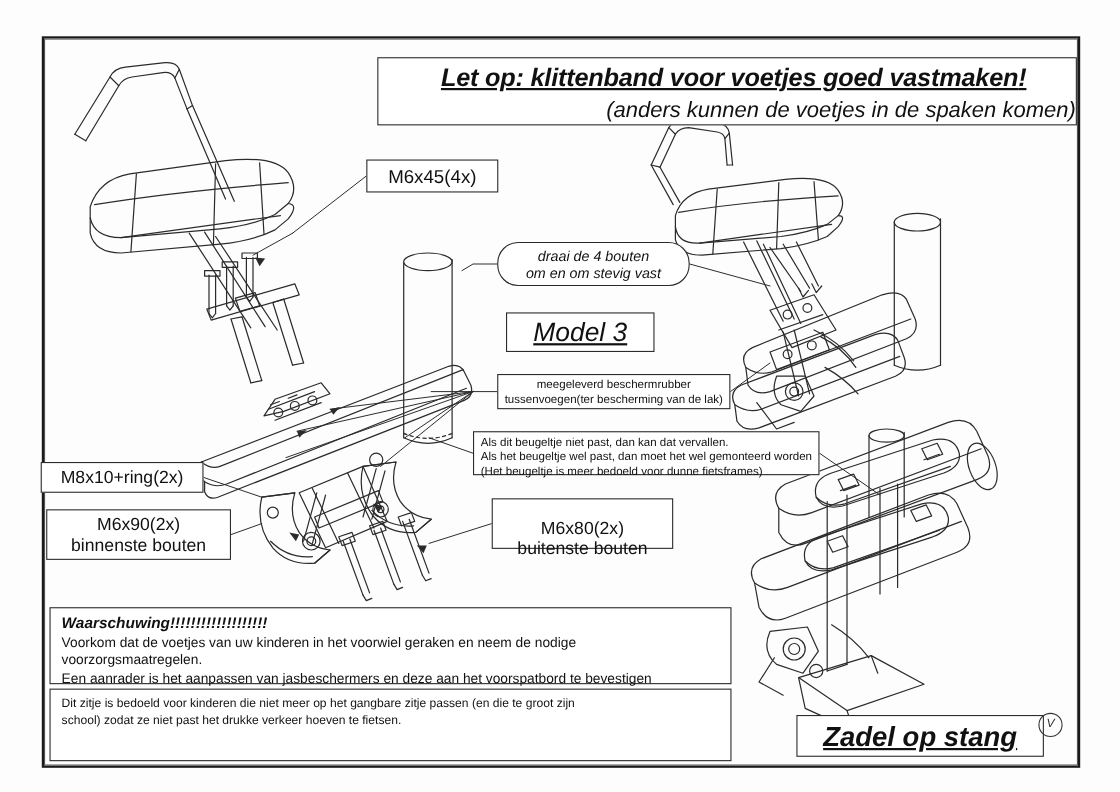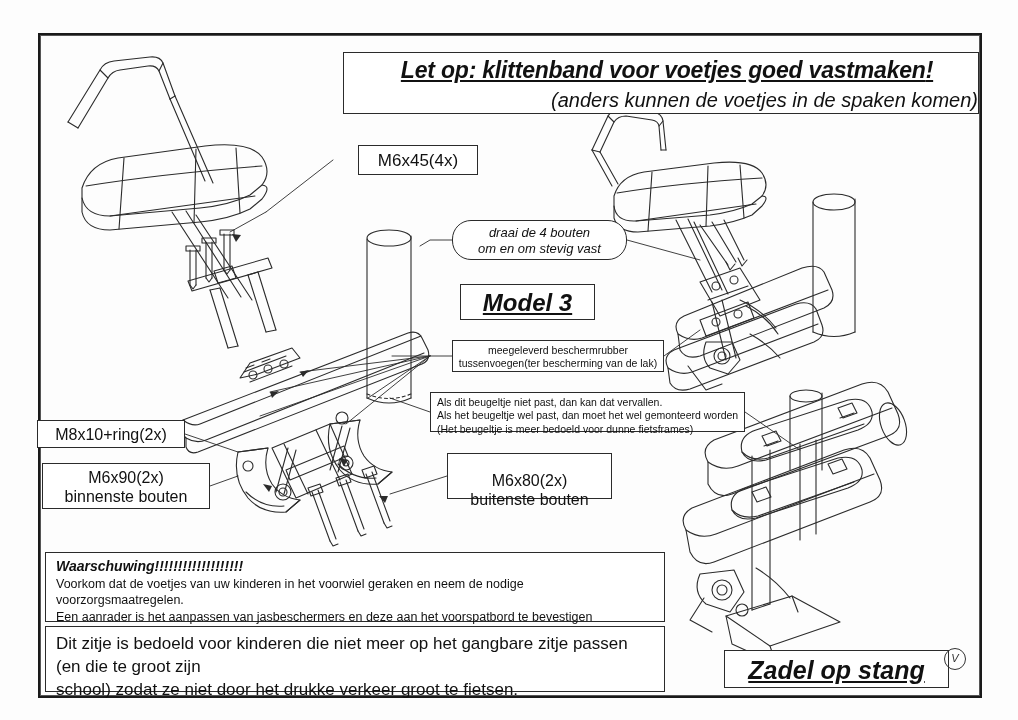--- a/index.html
+++ b/index.html
@@ -71,35 +71,34 @@
     margin-top: 3px;
     white-space: nowrap;
     text-align: right;
   }
 
   #label-m6x45 {
     left: 333px; top: 145px;
     width: 120px; height: 30px;
     font-size: 17px;
     line-height: 30px;
-    margin-left: 25px;
   }
   #note-draai {
     left: 452px; top: 220px;
     width: 175px; height: 40px;
     font-size: 13px;
     font-style: italic;
     padding-top: 4px;
     border-radius: 19px;
   }
   #label-model3 {
     left: 460px; top: 284px;
     width: 135px; height: 36px;
     font-size: 24px;
-    font-weight: bold;
+    font-weight: normal;
     font-style: italic;
     line-height: 36px;
   }
   #label-model3 span { text-decoration: underline; }
 
   #note-rubber {
     left: 452px; top: 340px;
     width: 212px; height: 32px;
     font-size: 10.5px;
     padding-top: 3px;
@@ -149,21 +148,21 @@
     line-height: 1.32;
   }
 
   #info-box {
     left: 45px; top: 626px;
     width: 620px; height: 66px;
     text-align: left;
     padding: 6px 8px 0 10px;
   }
   .info-body {
-    font-size: 17px;
+    font-size: 11px;
     line-height: 1.34;
   }
 
   #title-zadel {
     left: 724px; top: 650px;
     width: 225px; height: 38px;
     font-size: 25px;
     font-weight: bold;
     font-style: italic;
     line-height: 38px;
@@ -464,20 +463,20 @@
 
   <div class="box" id="warning-box">
     <div class="warn-title">Waarschuwing!!!!!!!!!!!!!!!!!!!</div>
     <div class="warn-body">Voorkom dat de voetjes van uw kinderen in het voorwiel geraken en neem de nodige</div>
     <div class="warn-body">voorzorgsmaatregelen.</div>
     <div class="warn-body">Een aanrader is het aanpassen van jasbeschermers en deze aan het voorspatbord te bevestigen</div>
   </div>
 
   <div class="box" id="info-box">
     <div class="info-body">Dit zitje is bedoeld voor kinderen die niet meer op het gangbare zitje passen (en die te groot zijn</div>
-    <div class="info-body">school) zodat ze niet door het drukke verkeer groot te fietsen.</div>
+    <div class="info-body">school) zodat ze niet past het drukke verkeer hoeven te fietsen.</div>
   </div>
 
   <div class="box" id="title-zadel"><span>Zadel op stang</span></div>
 
   <div id="stamp-v">V</div>
 
 </div>
 
 </body></html>

